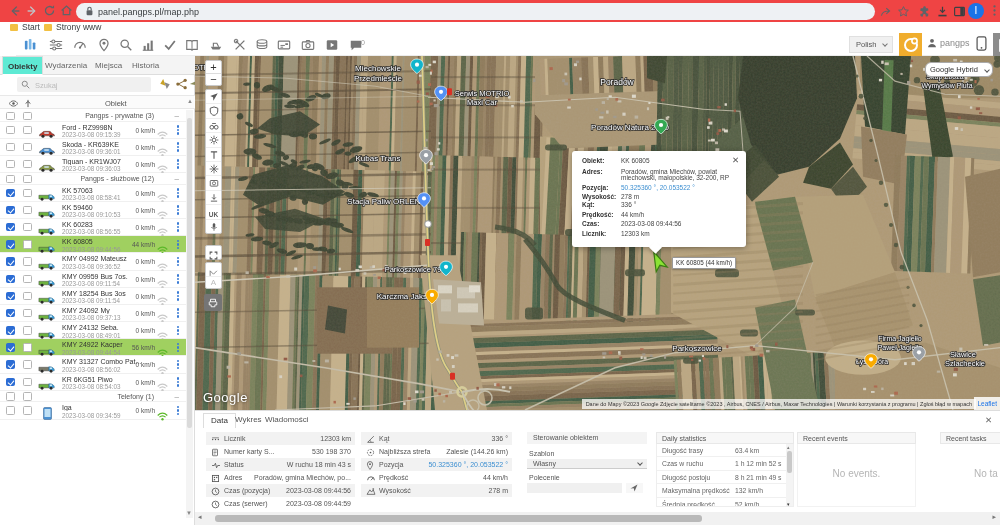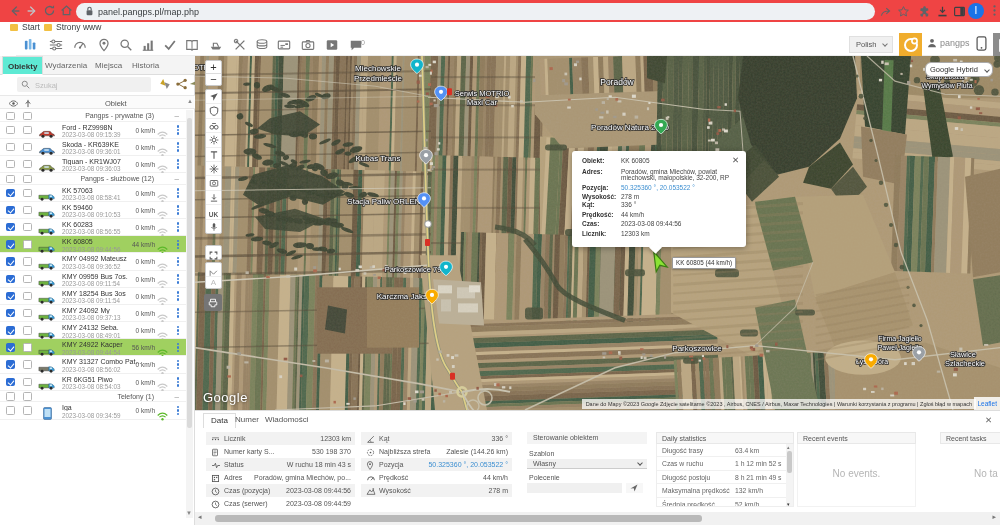--- a/index.html
+++ b/index.html
@@ -1713,21 +1713,21 @@
 </div>
 <div id="ptail"></div>
 <div class="abs" style="left:477px;top:201px;height:12px;background:#fff;border:1px solid #999;border-radius:1px;font-size:6.3px;color:#333;line-height:10px;padding:0 3px;white-space:nowrap;box-shadow:0 1px 2px rgba(0,0,0,.3)">KK 60805 (44 km/h)</div>
 <div class="abs" style="left:8px;top:334px;font-size:13px;color:#fff;text-shadow:0 0 3px rgba(0,0,0,.7);font-weight:normal;letter-spacing:0.5px">Google</div>
 <div class="abs" style="right:24px;top:343px;height:10px;background:rgba(255,255,255,.75);font-size:5.5px;color:#333;line-height:11px;padding:0 4px;white-space:nowrap">Dane do Mapy ©2023 Google Zdjęcie satelitarne ©2023 , Airbus, CNES / Airbus, Maxar Technologies | Warunki korzystania z programu | Zgłoś błąd w mapach</div>
 <div class="abs" style="right:0;top:341px;height:13px;background:rgba(255,255,255,.85);font-size:6.5px;color:#1a73e8;line-height:14px;padding:0 3px">Leaflet</div>
     </div>
 <div id="bottompanel">
   <div id="bptabs">
     <span class="bptab active" style="left:8px">Data</span>
-    <span class="bptab" style="left:40px">Numer</span>
+    <span class="bptab" style="left:40px">Wykres</span>
     <span class="bptab" style="left:70px">Wiadomości</span>
     <span id="bpclose">✕</span>
   </div>
   <div id="bpcontent">
         <div class="abs" style="left:11px;top:21px;width:149px">
           <div class="datarow alt">
             <span class="ic"><svg width="9" height="9" viewBox="0 0 16 16">
                 <circle cx="3" cy="8" r="1.2" fill="#555"></circle>
                 <circle cx="8" cy="8" r="1.2" fill="#555"></circle>
                 <circle cx="13" cy="8" r="1.2" fill="#555"></circle>

